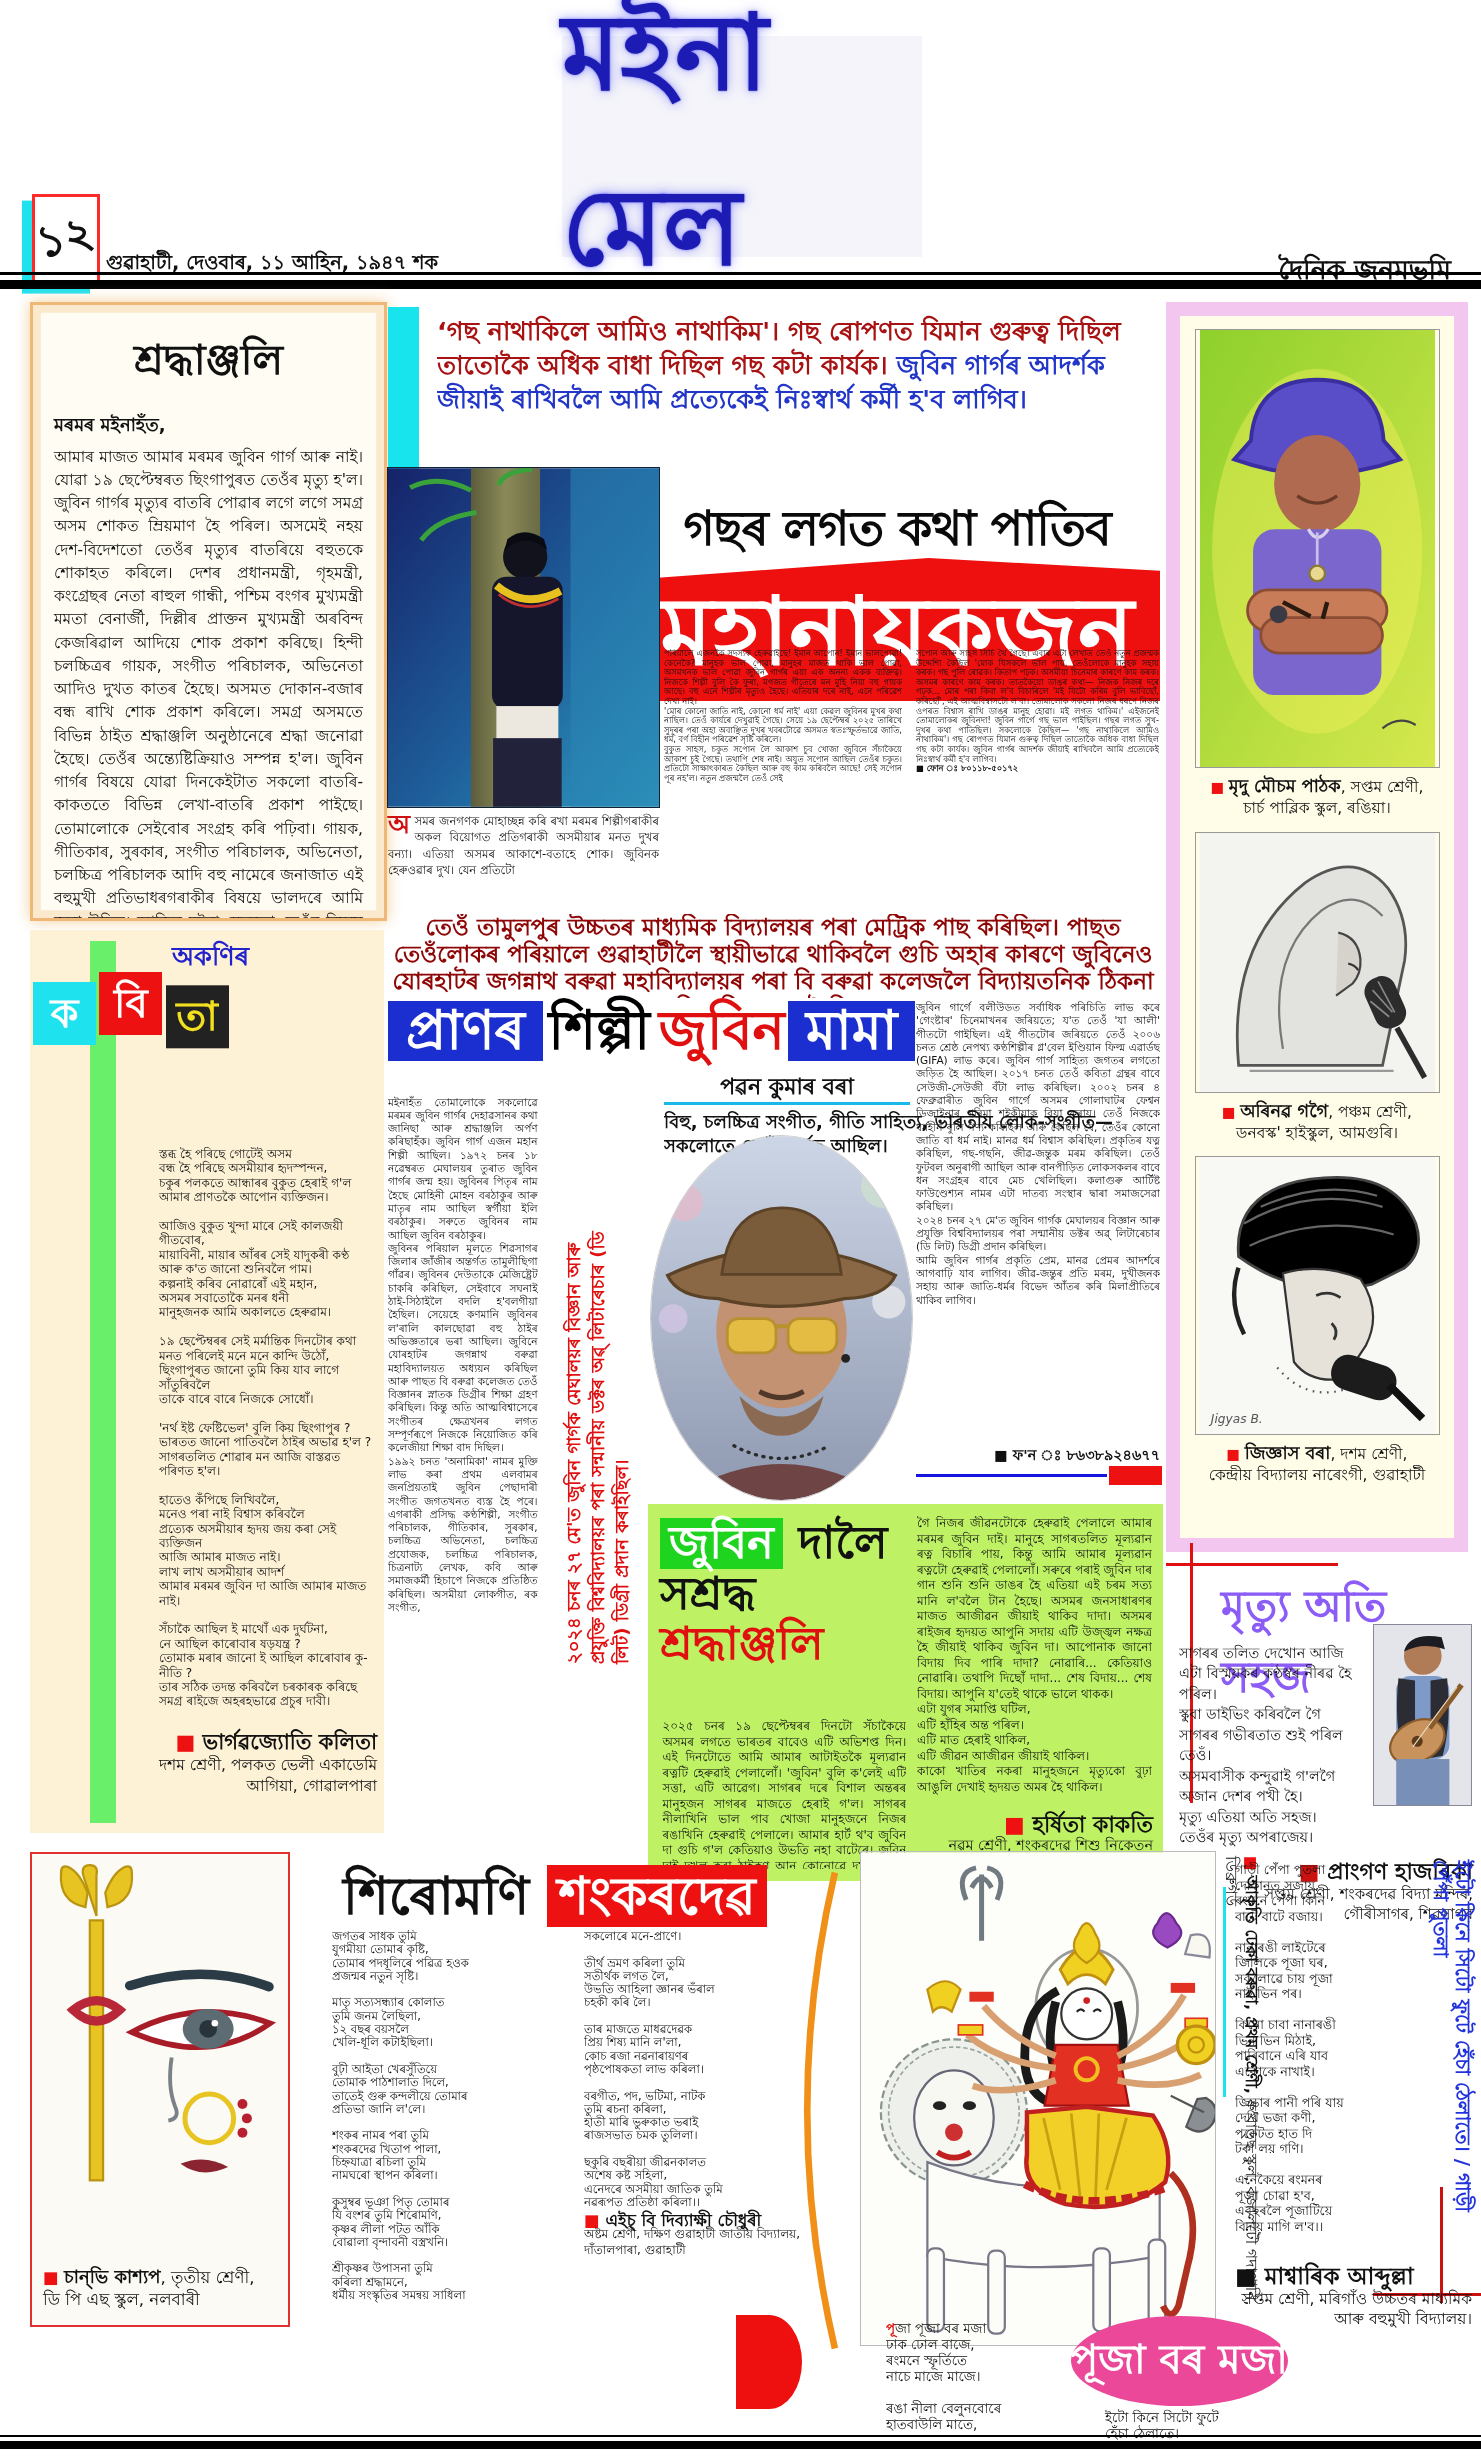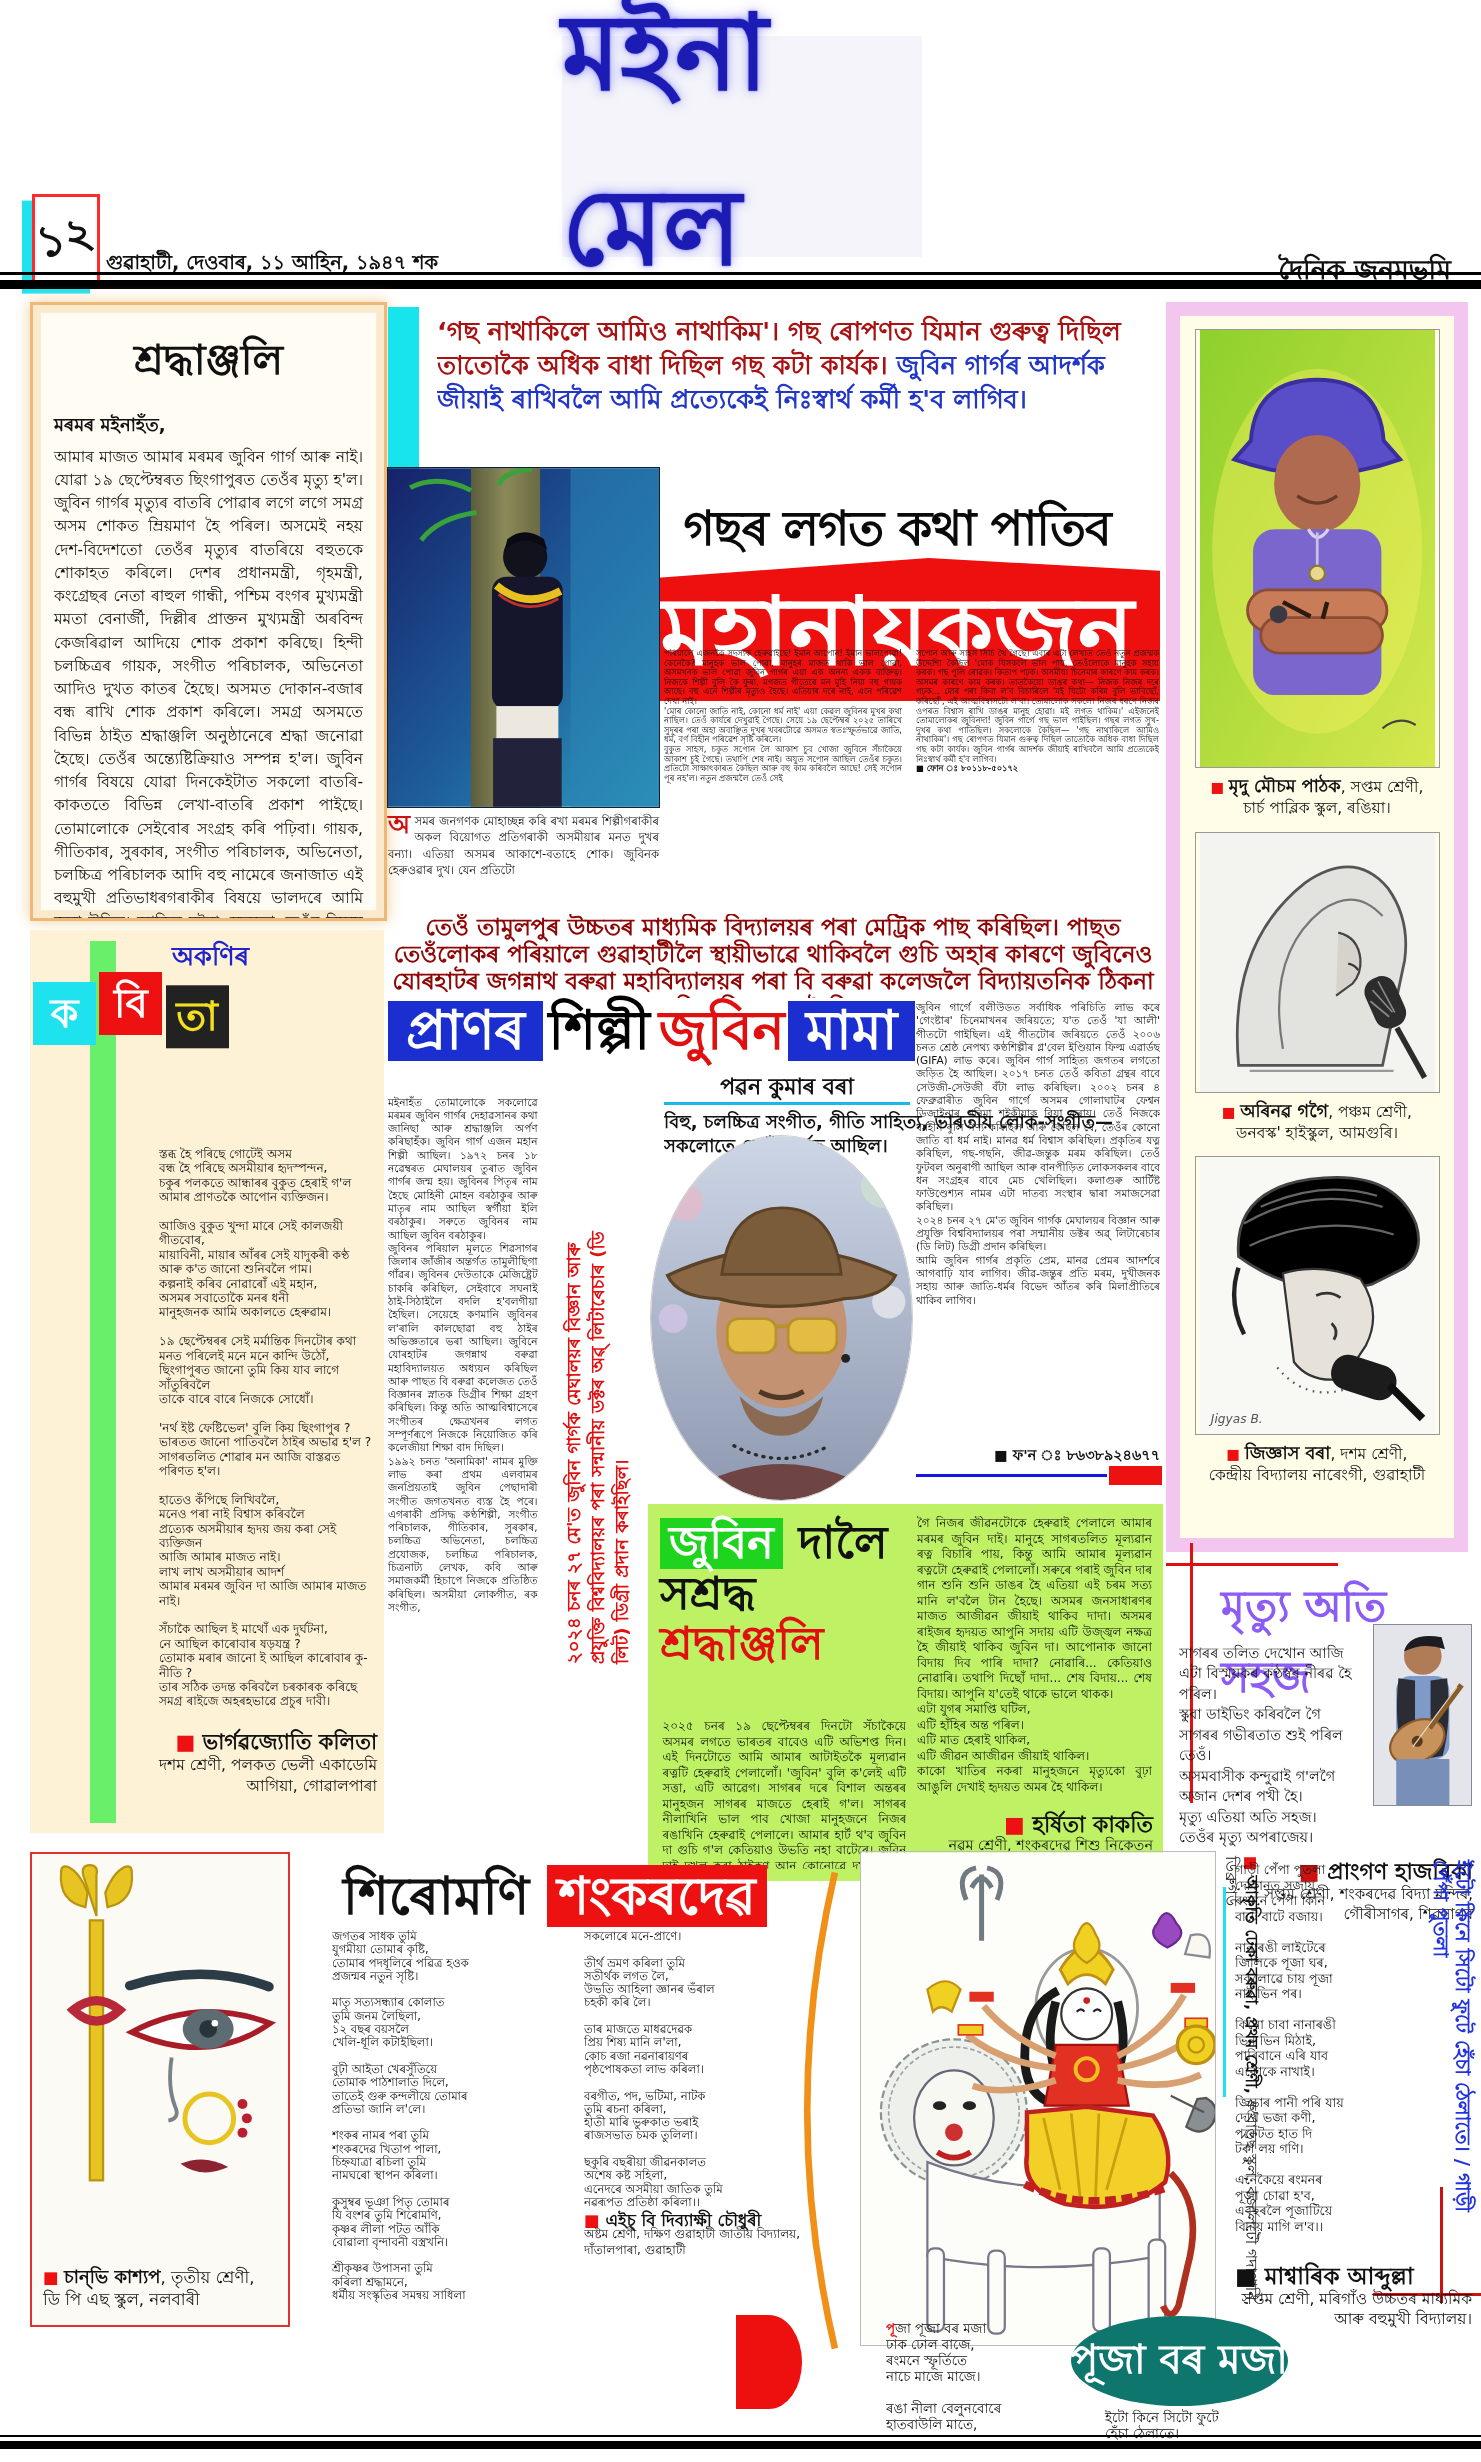--- a/index.html
+++ b/index.html
@@ -148,21 +148,21 @@
   .cyantick{left:1223px;top:1887px;width:2.8px;height:210px;background:#1ee2ee;}
   .bluerot{left:1405px;top:1860px;width:69px;height:360px;}
   .bluerot .in{width:360px;height:69px;transform:rotate(90deg) translate(0,-69px);transform-origin:0 0;
                color:#2233dd;font-size:20px;font-weight:700;line-height:1.1;}
   .rc-v{left:1440px;top:2187px;width:3.3px;height:116px;background:#cc1111;}
   .rc-h{left:1373px;top:2293px;width:108px;height:2.8px;background:#cc1111;}
   .qauth{left:1235px;top:2258px;width:238px;font-size:23px;font-weight:800;}
   .qschool{left:1190px;top:2289px;width:282px;text-align:right;font-size:15.5px;line-height:1.3;}
   .popen{left:886px;top:2321px;width:172px;height:116px;font-size:13.3px;line-height:16px;}
   .popen .dc{color:#e01010;font-weight:800;}
-  .pellipse{left:1071px;top:2316px;width:217px;height:90px;background:#0f766e;border-radius:50%;
+  .pellipse{left:1071px;top:2316px;width:217px;height:90px;background:#ec4899;border-radius:50%;
             color:#fff;display:flex;align-items:center;justify-content:center;font-size:40px;font-weight:800;}
   .pafter{left:1105px;top:2410px;width:188px;font-size:13.3px;line-height:16px;}
   .redlobe{left:736px;top:2315px;width:66px;height:94px;background:#ee0f0f;border-radius:0 50% 50% 0/0 50% 50% 0;}
   .botrule{left:0;top:2441px;width:1481px;height:8.3px;background:#000;}
   .botrule2{left:0;top:2435px;width:1481px;height:2.2px;background:#000;}
 </style>
 </head>
 <body>
 
 <div class="page">

